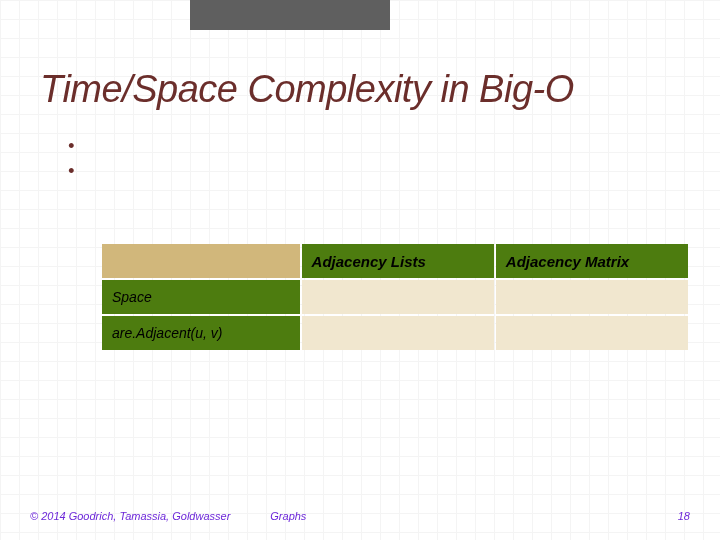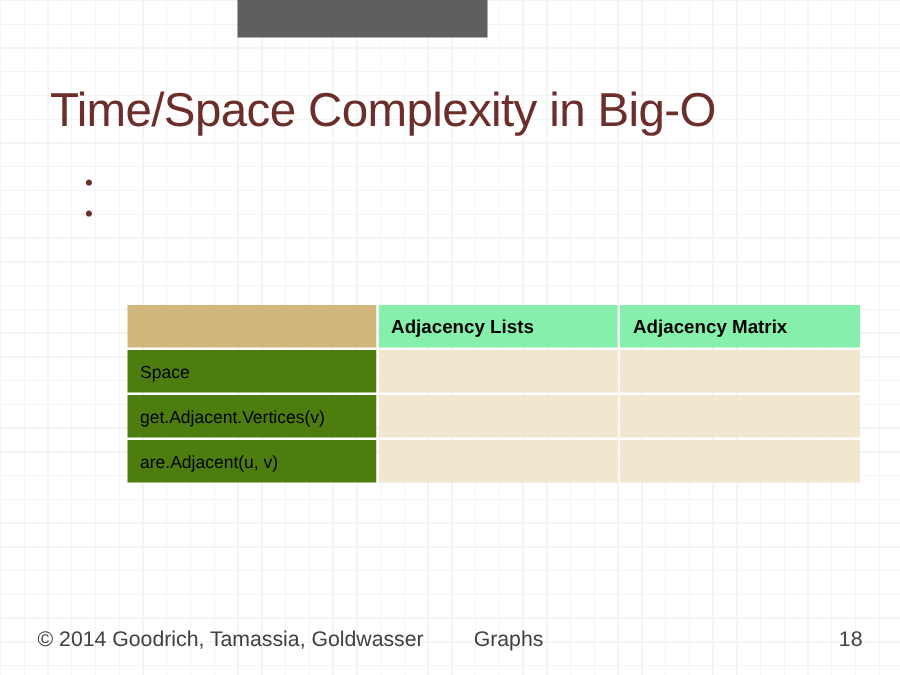--- a/index.html
+++ b/index.html
@@ -22,20 +22,21 @@
   }
   .top-bar {
     position: absolute;
     top: 0; left: 190px;
     width: 200px; height: 30px;
     background: #5f5f5f;
   }
   .slide {
     position: relative;
     padding: 70px 28px 0 40px;
+    font-style: italic;
   }
   .title {
     font-size: 38px;
     font-weight: 400;
     color: #6b2e2b;
     letter-spacing: -0.5px;
     line-height: 1.05;
     margin-bottom: 24px;
   }
   .bullets {
@@ -61,31 +62,32 @@
     border-collapse: separate;
     border-spacing: 2px 2px;
     font-size: 15px;
   }
   .tbl td, .tbl th {
     text-align: left;
     padding: 8px 10px;
     height: 34px;
   }
   .hdr-empty { background: #d1b77b; width: 200px; }
-  .hdr { background: #86efac; font-weight: bold; text-align: center; width: 195px; }
+  .hdr { background: #4d7c0f; font-weight: bold; text-align: center; width: 195px; }
   .row-label { background: #4d7c0f; font-size: 14px; }
   .row-cell { background: #f1e7cf; }
   .footer {
     position: absolute;
     bottom: 18px;
     left: 30px;
     right: 30px;
     display: flex;
-    font-size: 17px;
-    color: #404040;
+    font-size: 11px;
+    color: #6d28d9;
+    font-style: italic;
   }
   .copy { flex: 0 0 auto; }
   .center { flex: 1; text-align: left; padding-left: 40px; }
   .pagenum { flex: 0 0 auto; }
 </style>
 </head>
 <body>
 
 <div class="bg-grid"></div>
 <div class="top-bar"></div>
@@ -108,25 +110,20 @@
       <th class="hdr-empty"></th>
       <th class="hdr">Adjacency Lists</th>
       <th class="hdr">Adjacency Matrix</th>
     </tr>
     <tr>
       <td class="row-label">Space</td>
       <td class="row-cell"></td>
       <td class="row-cell"></td>
     </tr>
     <tr>
-      <td class="row-label">get.Adjacent.Vertices(v)</td>
-      <td class="row-cell"></td>
-      <td class="row-cell"></td>
-    </tr>
-    <tr>
       <td class="row-label">are.Adjacent(u, v)</td>
       <td class="row-cell"></td>
       <td class="row-cell"></td>
     </tr>
   </tbody>
     </table>
 </div>
 
 <div class="footer">
   <span class="copy">© 2014 Goodrich, Tamassia, Goldwasser</span>

